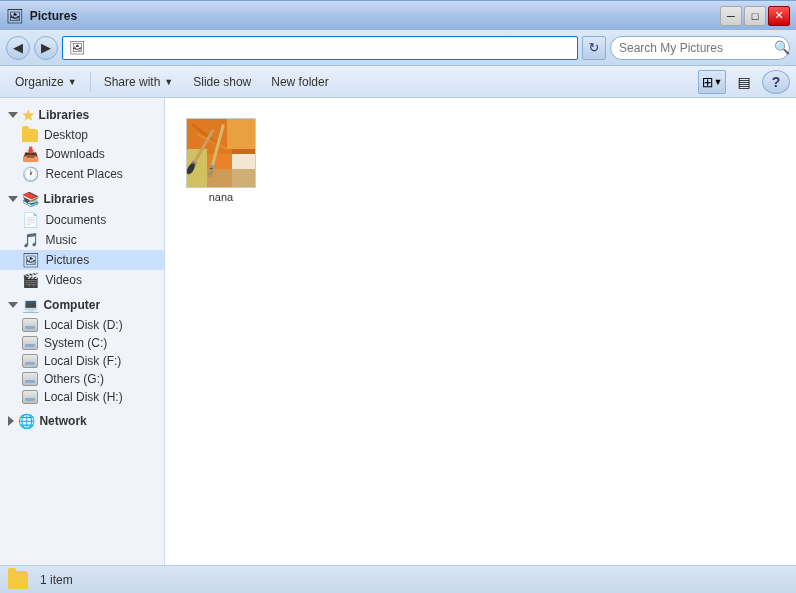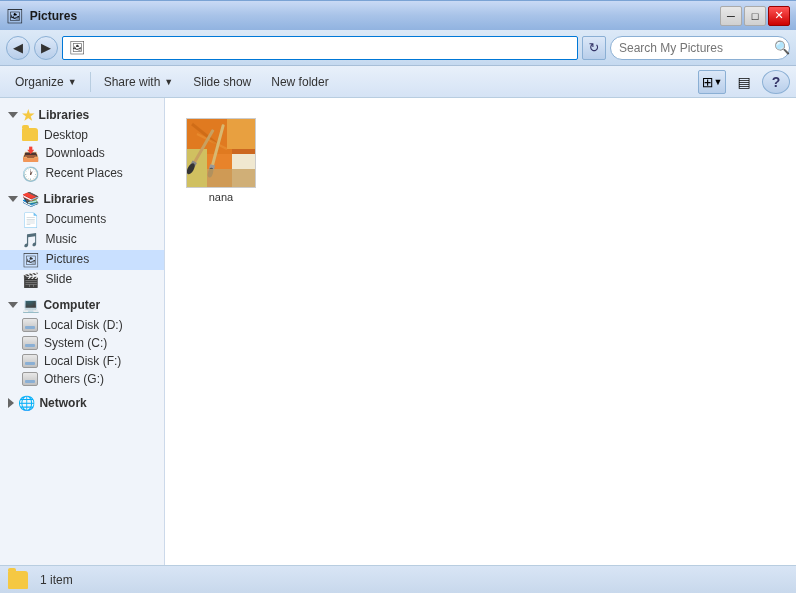--- a/index.html
+++ b/index.html
@@ -199,20 +199,21 @@
       align-items: center;
       gap: 4px;
       padding: 3px 8px;
       font-size: 12px;
       font-weight: 600;
       color: #333;
       cursor: pointer;
     }
     .sidebar-item {
       display: flex;
+      align-items: center;
       gap: 6px;
       padding: 2px 8px 2px 22px;
       font-size: 12px;
       color: #333;
       cursor: pointer;
       white-space: nowrap;
     }
     .sidebar-item.selected {
       background: #c9e0ff;
     }
@@ -447,21 +448,21 @@
       <div class="sidebar-item">
         <span style="font-size:14px;">🎵</span>
         <span>Music</span>
       </div>
       <div class="sidebar-item selected">
         <span style="font-size:14px;">🖼</span>
         <span>Pictures</span>
       </div>
       <div class="sidebar-item">
         <span style="font-size:14px;">🎬</span>
-        <span>Slide</span>
+        <span>Videos</span>
       </div>
     </div>
 
     <div class="sidebar-section">
       <div class="sidebar-header">
         <span class="triangle open"></span>
         <span style="font-size:14px;">💻</span>
         <span>Computer</span>
       </div>
       <div class="sidebar-item">
@@ -473,20 +474,24 @@
         <span>System (C:)</span>
       </div>
       <div class="sidebar-item">
         <span class="icon-drive"></span>
         <span>Local Disk (F:)</span>
       </div>
       <div class="sidebar-item">
         <span class="icon-drive"></span>
         <span>Others (G:)</span>
       </div>
+      <div class="sidebar-item">
+        <span class="icon-drive"></span>
+        <span>Local Disk (H:)</span>
+      </div>
     </div>
 
     <div class="sidebar-section">
       <div class="sidebar-header">
         <span class="triangle"></span>
         <span style="font-size:14px;">🌐</span>
         <span>Network</span>
       </div>
     </div>
   </div>

